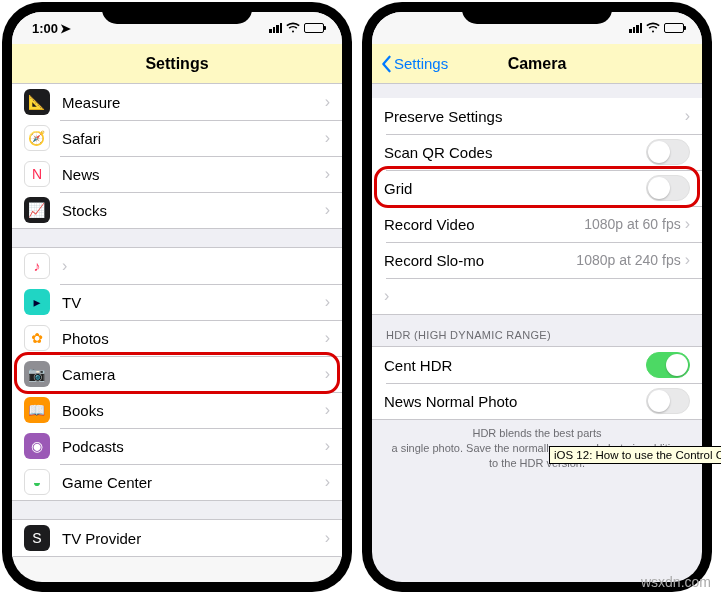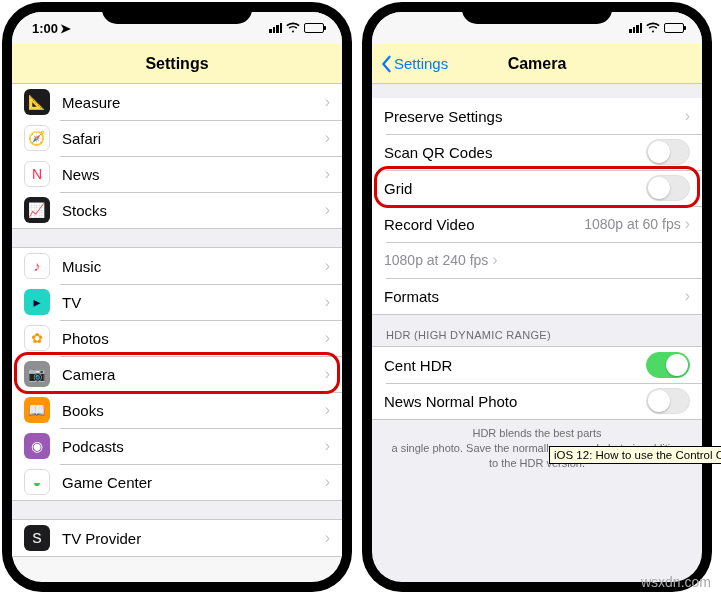--- a/index.html
+++ b/index.html
@@ -171,21 +171,20 @@
             <div class="row">
               <div class="icon" style="background: rgb(28, 28, 30); color: rgb(52, 199, 89); font-size: 14px; border: none;">📈</div>
               <div class="label">Stocks</div>
               <div class="chevron">›</div>
             </div>
           </div>
         <div class="group" id="left-g2" style="position:relative;">
           <div class="highlight" id="hl-camera" style="left: 2px; right: 2px; top: 104px; height: 42px;"></div>
         <div class="row">
               <div class="icon" style="background: rgb(255, 255, 255); color: rgb(255, 45, 85); font-size: 14px; border: 0.5px solid rgb(221, 221, 221);">♪</div>
-              <div class="label">Music</div>
               <div class="chevron">›</div>
             </div>
             <div class="row">
               <div class="icon" style="background: rgb(32, 213, 196); color: rgb(0, 0, 51); font-size: 14px; border: none;">▸</div>
               <div class="label">TV</div>
               <div class="chevron">›</div>
             </div>
             <div class="row">
               <div class="icon" style="background: rgb(255, 255, 255); color: rgb(255, 149, 0); font-size: 14px; border: 0.5px solid rgb(221, 221, 221);">✿</div>
               <div class="label">Photos</div>
@@ -270,25 +269,25 @@
               <div class="toggle">
                 <div class="knob"></div>
               </div>
             </div>
             <div class="row noicon">
               <div class="label">Record Video</div>
               <div class="detail">1080p at 60 fps</div>
               <div class="chevron">›</div>
             </div>
             <div class="row noicon">
+              <div class="label">Record Slo-mo</div>
               <div class="detail">1080p at 240 fps</div>
               <div class="chevron">›</div>
             </div>
             <div class="row noicon">
-              <div class="label">Formats</div>
               <div class="chevron">›</div>
             </div>
           </div>
         <div class="section-header">HDR (HIGH DYNAMIC RANGE)</div>
         <div class="group" id="right-g2" style="margin-top:0;">
             <div class="row noicon">
               <div class="label">Cent HDR</div>
               <div class="toggle on">
                 <div class="knob"></div>
               </div>

